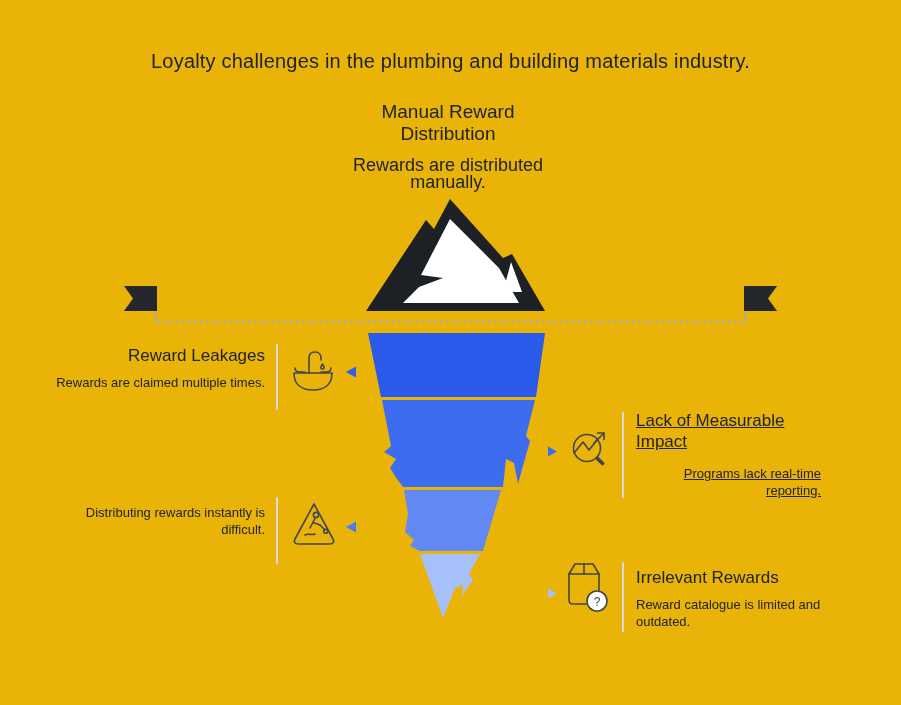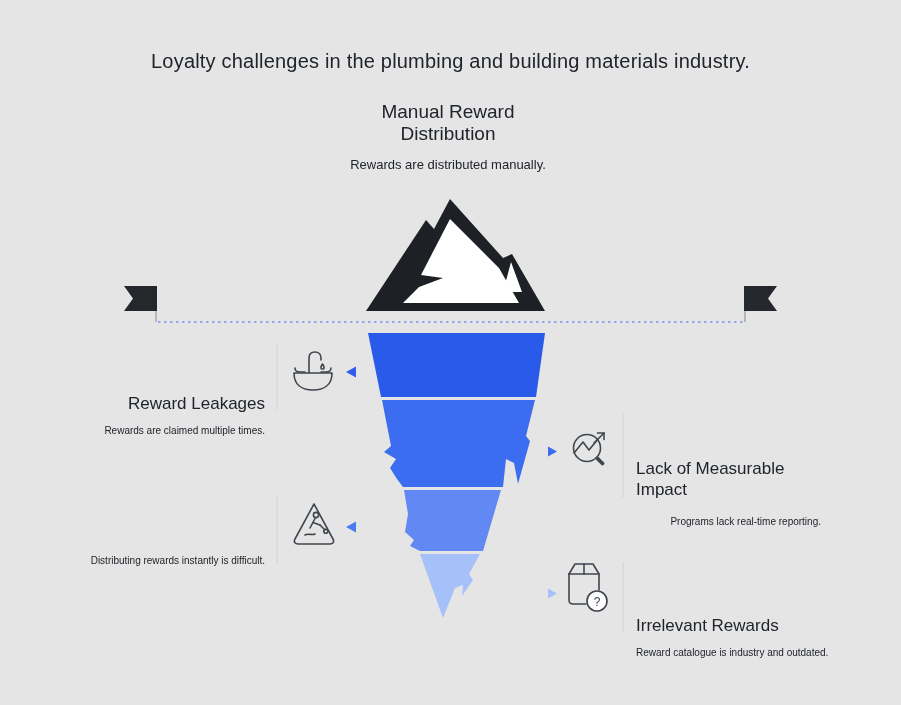--- a/index.html
+++ b/index.html
@@ -1,20 +1,20 @@
 <!DOCTYPE html>
 <html><head>
 <meta charset="utf-8">
 <style>
   html, body { margin: 0; padding: 0; background: #ffffff; }
   .canvas {
     position: relative;
     width: 901px;
     height: 705px;
-    background: #e5e5e5;
+    background: #eab308;
     overflow: hidden;
     font-family: "Liberation Sans", sans-serif;
     color: #20242B;
   }
   .title {
     position: absolute;
     top: 50px; left: 0;
     width: 100%;
     margin: 0;
     text-align: center;
@@ -29,41 +29,41 @@
     width: 200px;
     text-align: center;
   }
   .top-heading {
     font-size: 19px;
     line-height: 21.5px;
     font-weight: 500;
   }
   .top-desc {
     margin-top: 13px;
-    font-size: 13px;
+    font-size: 18px;
     line-height: 16.5px;
   }
   .scene {
     position: absolute;
     inset: 0;
     width: 901px;
     height: 705px;
   }
-  .item { position: absolute; margin-top: 48px; }
+  .item { position: absolute; }
   .item.left  { text-align: right; }
   .item.right { text-align: left; }
   .item-heading {
     font-size: 17px;
     line-height: 21px;
     font-weight: 500;
     color: #20242B;
   }
   .item-desc {
     margin-top: 9px;
-    font-size: 10px;
+    font-size: 13px;
     line-height: 16.5px;
     color: #20242B;
   }
   .divider {
     position: absolute;
     width: 2px;
     border-radius: 1px;
     background: #D8DBE0;
   }
   .icon { position: absolute; }
@@ -133,21 +133,21 @@
   </div>
   <div class="divider" style="left:276px; top:344px; height:66px;"></div>
   <svg class="icon" style="left:289px; top:347px;" width="48" height="48" viewBox="0 0 48 48" aria-hidden="true">
     <path d="M5,26 C5,38 13,43 24,43 C35,43 43,38 43,26 Z"></path>
     <path d="M20,26 L20,11 C20,6.5 23,5 26,5 C30,5 32,8 32,11 L32,13"></path>
     <path d="M33.5,17 C35.6,20 35.6,22 33.5,22 C31.4,22 31.4,20 33.5,17 Z"></path>
     <path d="M6,21 C6,24 8,25 11,25 L16,25"></path>
     <path d="M42,21 C42,24 40,25 37,25 L32,25"></path>
   </svg>
 
-  <div class="item right" style="left:636px; top:410px; width:185px;">
+  <div class="item right" style="left:636px; top:410px; width:185px;text-decoration:underline;">
     <div class="item-heading">Lack of Measurable Impact</div>
     <div class="item-desc" style="margin-top:14px;text-align:right;">Programs lack real-time reporting.</div>
   </div>
   <div class="divider" style="left:622px; top:412px; height:86px;"></div>
   <svg class="icon" style="left:566px; top:425px;" width="48" height="48" viewBox="0 0 48 48" aria-hidden="true">
     <circle cx="21" cy="23" r="13.5"></circle>
     <polyline points="8,28 17,17 23,25 32,14"></polyline>
     <path d="M28,18 L38,8"></path>
     <polyline points="31.5,8 38,8 38,14.5"></polyline>
     <line class="thick" x1="31.5" y1="33.5" x2="36.5" y2="38.5"></line>
@@ -162,21 +162,21 @@
     <circle cx="26" cy="15" r="2.6"></circle>
     <path d="M25,18.5 L20,28"></path>
     <path d="M23,22.5 L30,25"></path>
     <path d="M30,25 L35,30"></path>
     <circle cx="35.8" cy="31.2" r="2"></circle>
     <path d="M15,35 C18,33 22,35.5 25,34"></path>
   </svg>
 
   <div class="item right" style="left:636px; top:567px; width:225px;">
     <div class="item-heading">Irrelevant Rewards</div>
-    <div class="item-desc">Reward catalogue is industry and outdated.</div>
+    <div class="item-desc">Reward catalogue is limited and outdated.</div>
   </div>
   <div class="divider" style="left:622px; top:562px; height:70px;"></div>
   <svg class="icon" style="left:563px; top:560px;" width="50" height="54" viewBox="0 0 50 54" aria-hidden="true">
     <path d="M6,14 L12,4 L30,4 L36,14"></path>
     <path d="M21,4 L21,14"></path>
     <path d="M6,14 L36,14 L36,30"></path>
     <path d="M6,14 L6,40 C6,43 7.5,44 10,44 L23,44"></path>
     <circle class="filled-white" cx="34" cy="41" r="10"></circle>
     <text class="q-glyph" x="34" y="41.5" text-anchor="middle" dominant-baseline="central">?</text>
   </svg>

